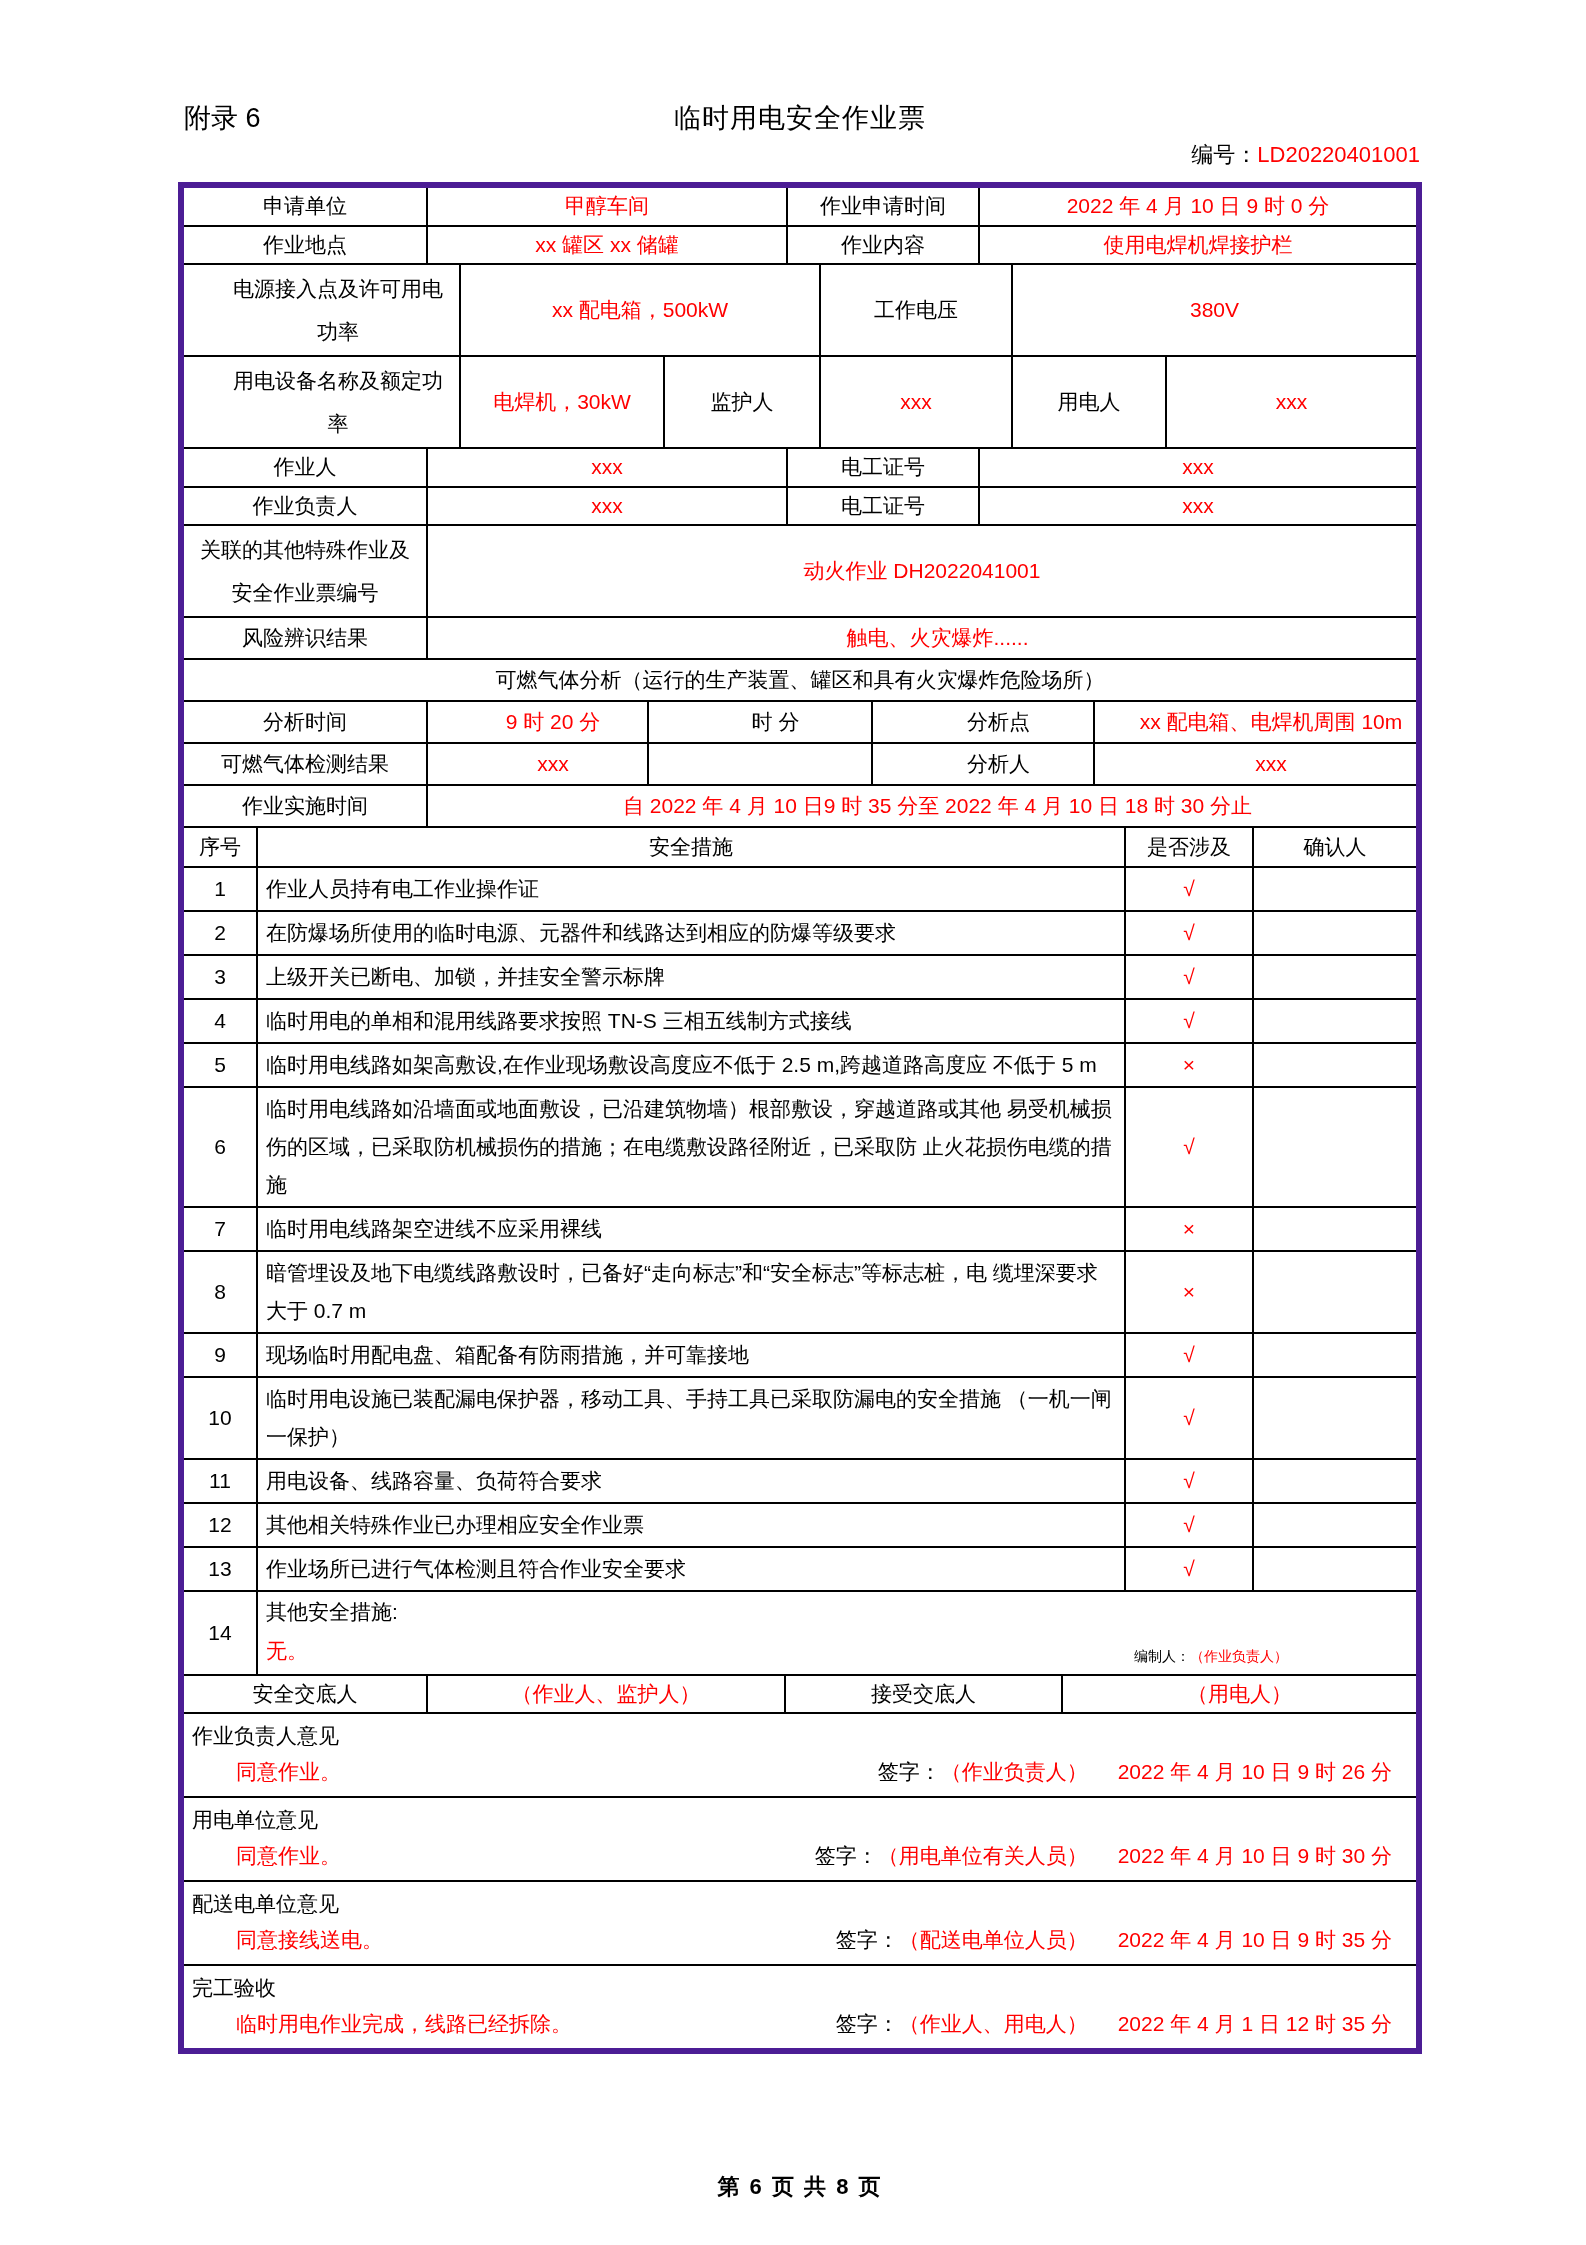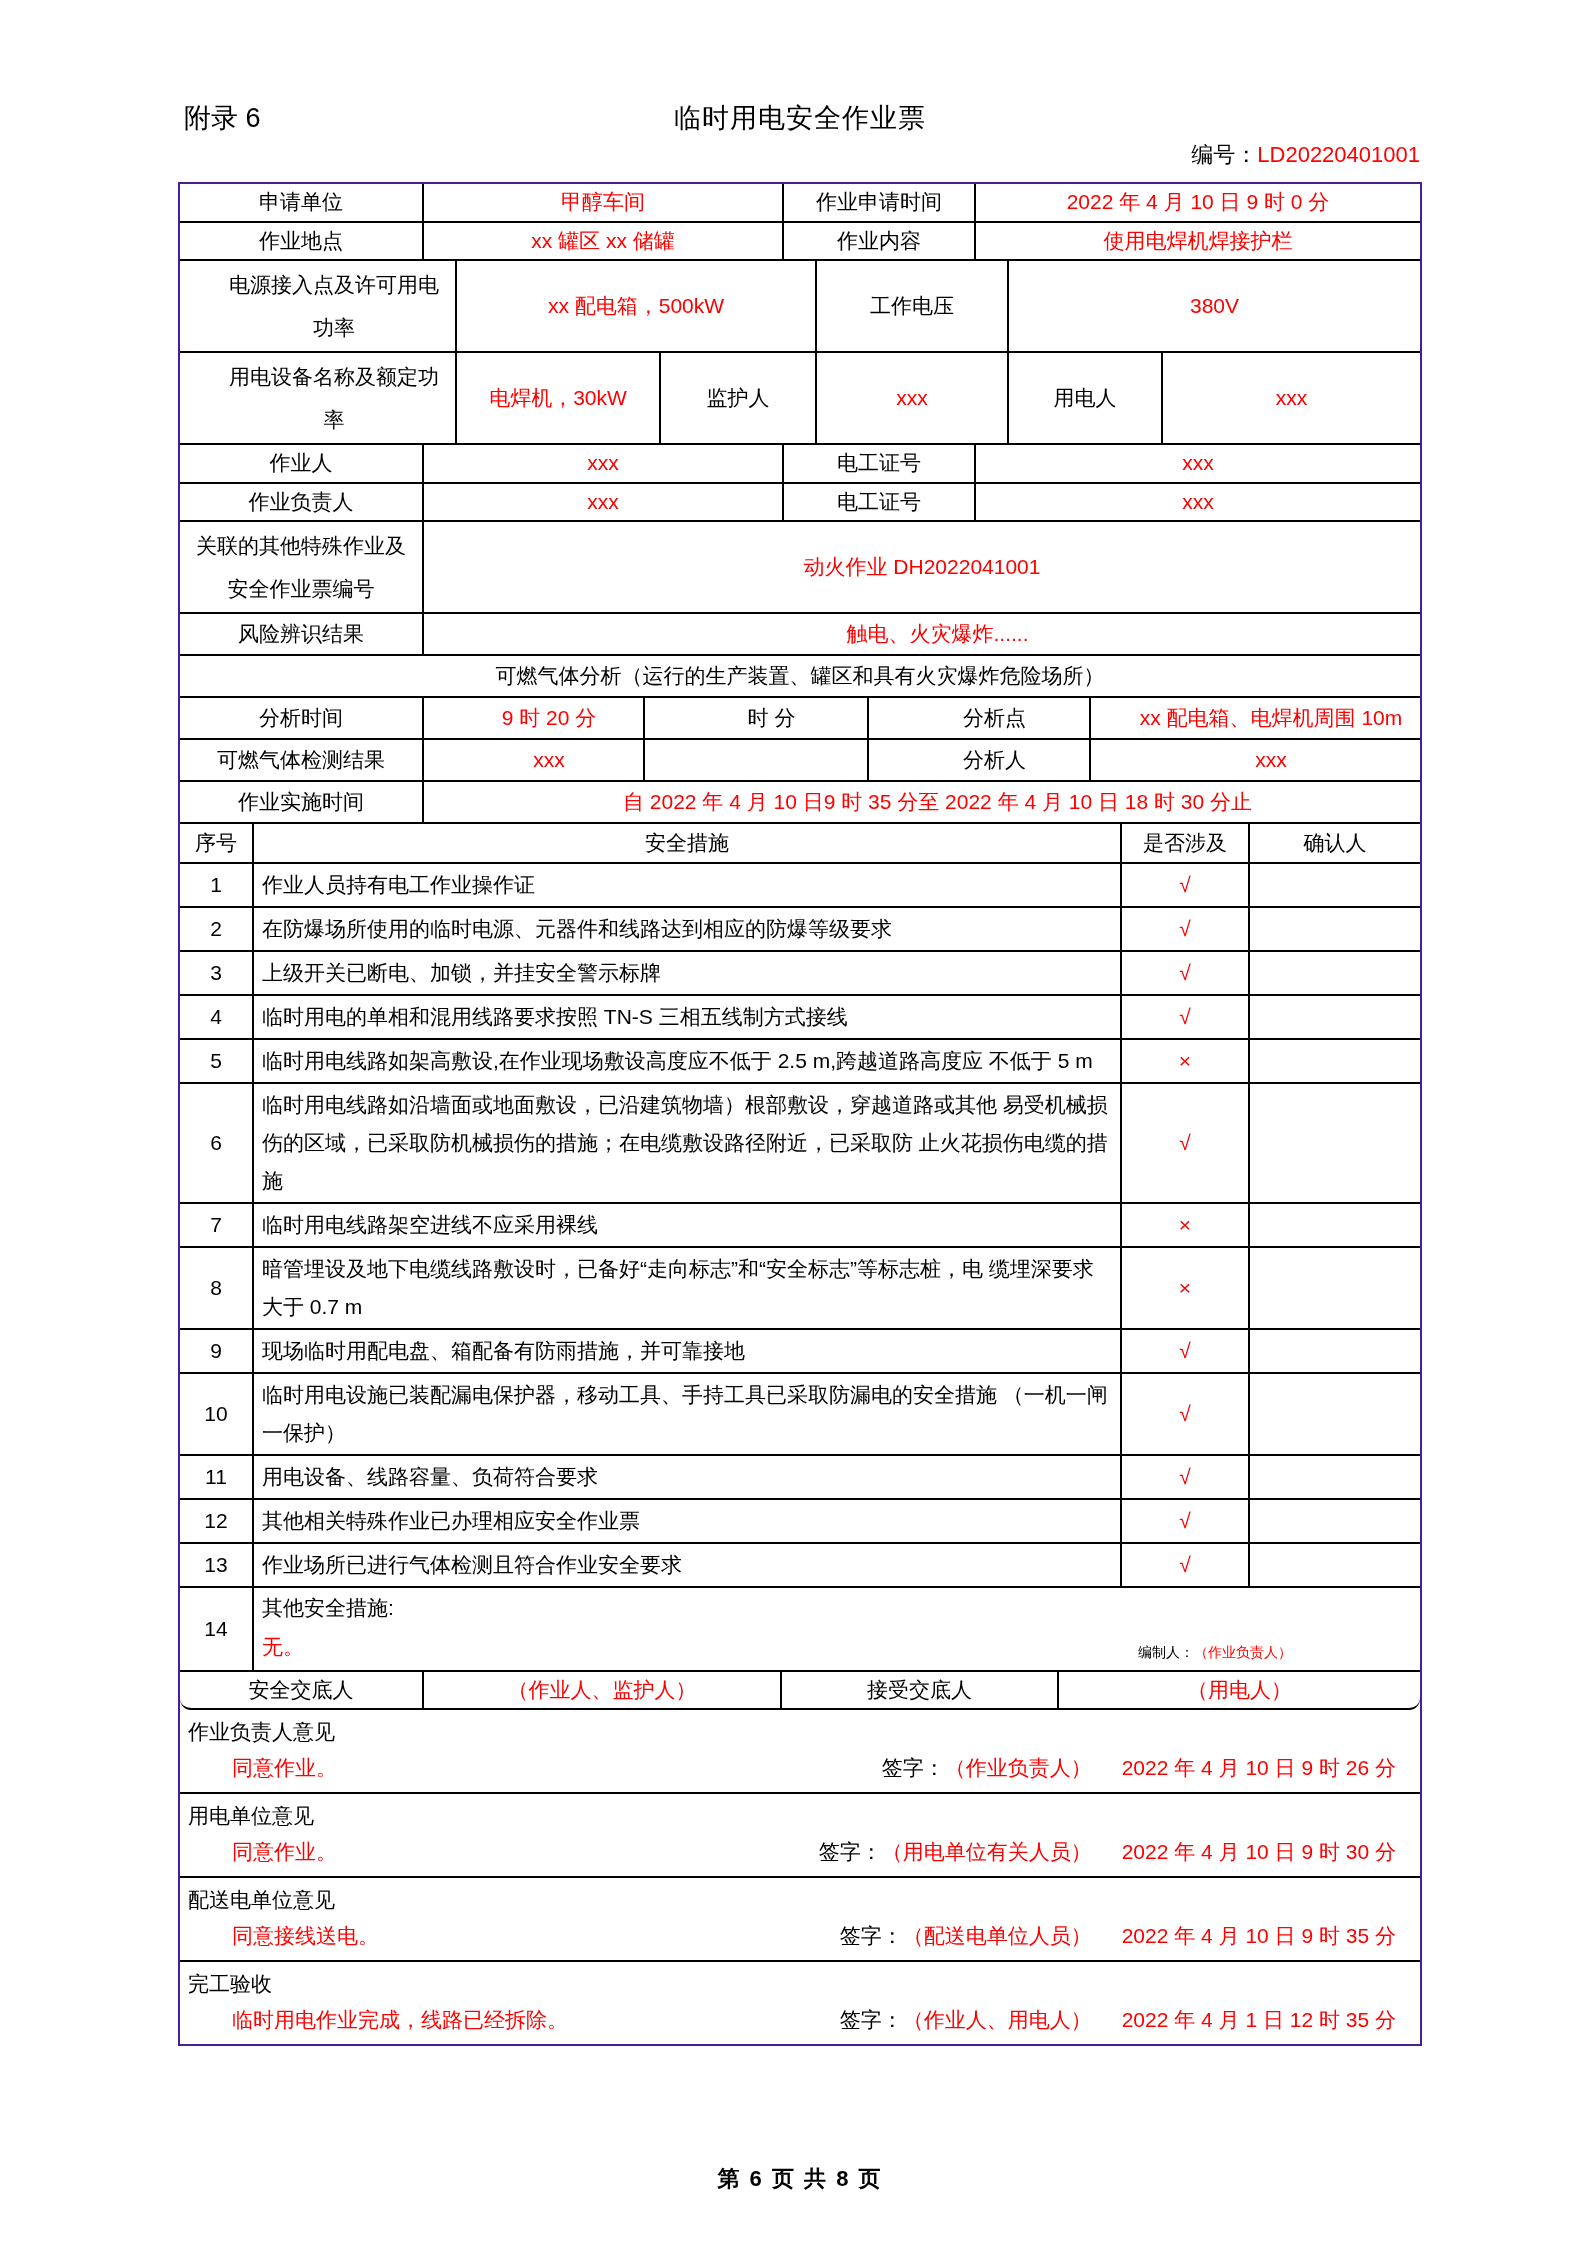--- a/index.html
+++ b/index.html
@@ -13,21 +13,21 @@
   .content { position: relative; margin-left: 178px; width: 1244px; }
 
   .doc-header { position: relative; padding-top: 100px; height: 140px; }
   .appendix { position: absolute; left: 6px; top: 100px; font-size: 27px; }
   .doc-title { position: absolute; left: 50%; top: 100px; transform: translateX(-50%); font-size: 27px; letter-spacing: 1px; }
 
   .doc-no { text-align: right; font-size: 22px; padding-right: 2px; margin-bottom: 12px; }
 
   .red { color: #ff0000; }
 
-  .form { border: 2px solid #4c1d95; width: 1244px; }
+  .form { border: 6px solid #4c1d95; width: 1244px; }
   .row { display: flex; border-bottom: 2px solid #000; align-items: stretch; }
   .row:last-child { border-bottom: none; }
   .cell {
     border-right: 2px solid #000;
     display: flex; align-items: center; justify-content: center;
     text-align: center; font-size: 21px; padding: 2px 6px; line-height: 1.55;
   }
   .cell:last-child { border-right: none; flex: 1; }
   .cell.left { justify-content: flex-start; text-align: left; }
   .cell.block { display: block; }
@@ -50,21 +50,21 @@
   .w-b3 { width: 277px; flex: none; }
 
   
   .r-s  { min-height: 34px; }
   .r-m  { min-height: 86px; padding-left: 33px; }
   .r-7  { min-height: 90px; }
   .r-40 { min-height: 42px; gap: 31px; }
   .r-sh { min-height: 40px; }
   .r-sr { min-height: 40px; }
   .r-14 { min-height: 80px; }
-  .r-bf { min-height: 38px; border-radius: 11px; }
+  .r-bf { min-height: 38px; }
   .r-op { min-height: 74px; }
 
   .tall-label { line-height: 2.05; }
   .measure { line-height: 38px; padding: 2px 8px; }
 
   .other-cell { padding: 4px 8px 6px 8px; }
   .other-line2 { display: flex; justify-content: space-between; align-items: flex-end; margin-top: 6px; }
   .compiler { margin-right: 120px; font-size: 14px; }
 
   .op-box { padding: 6px 0 8px 0; }

